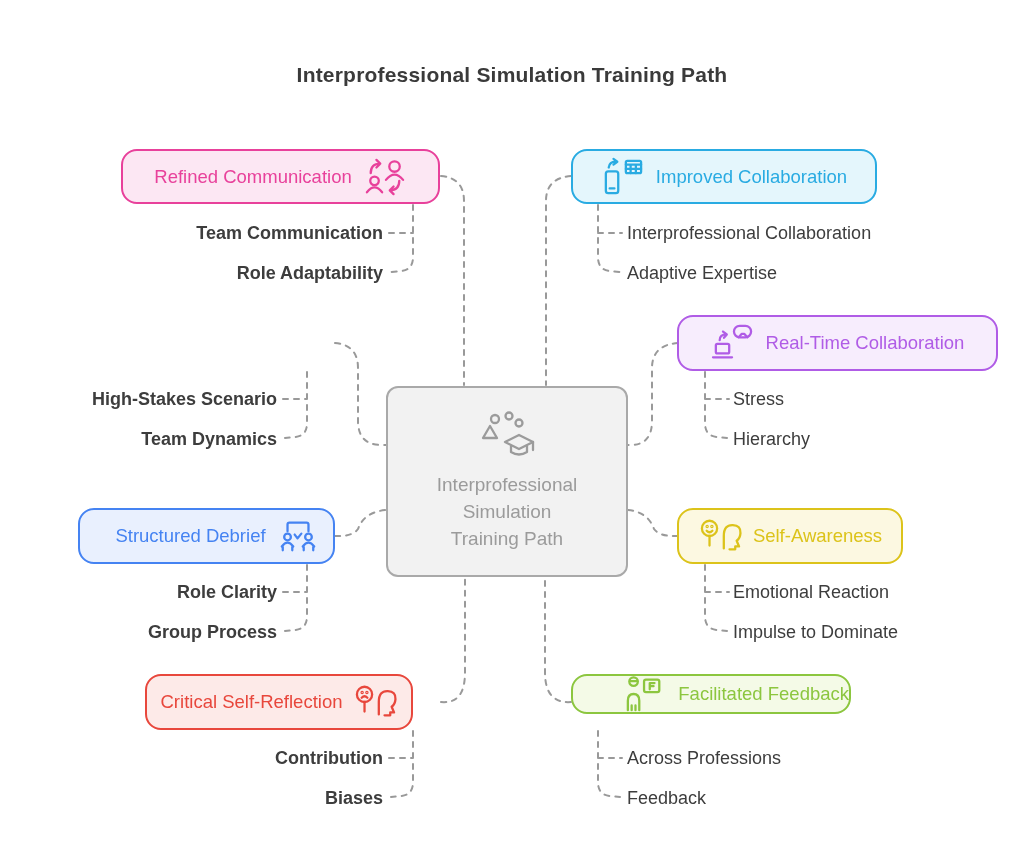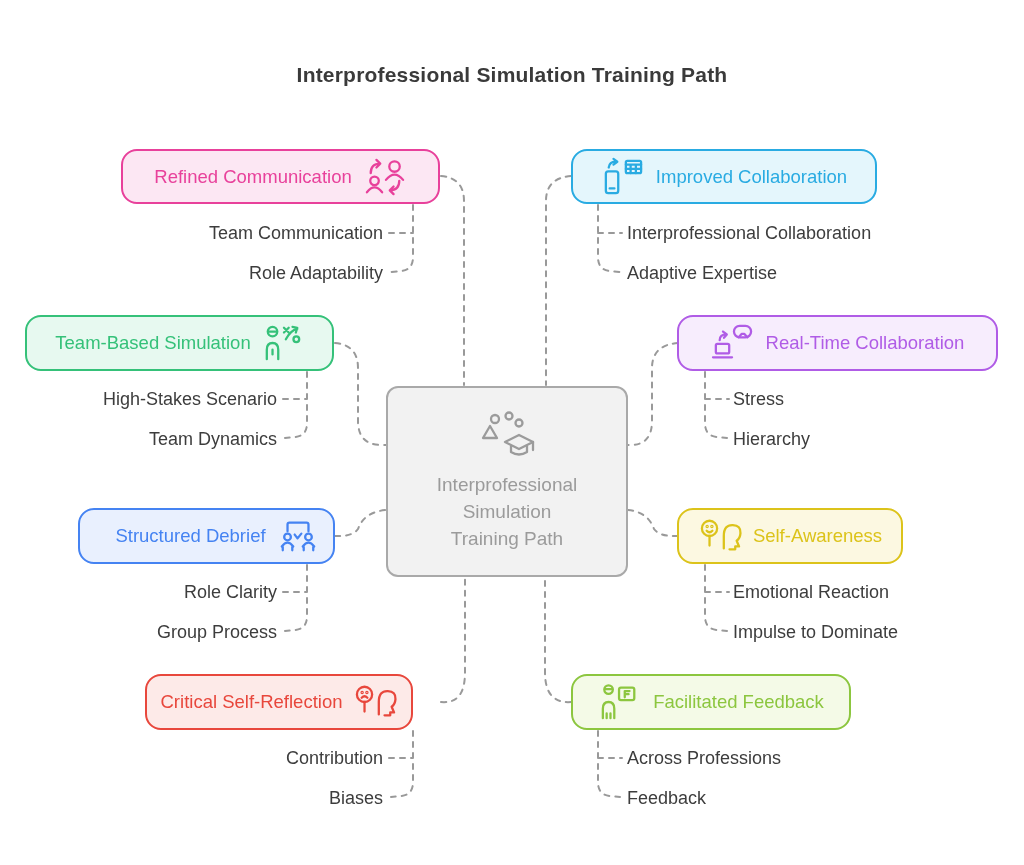--- a/index.html
+++ b/index.html
@@ -18,21 +18,21 @@
     border:2px solid;border-radius:16px;font-size:18.5px;white-space:nowrap;
     box-sizing:border-box;background:#fff;
   }
   .node .nicon{flex:0 0 auto;display:flex;align-items:center;}
   .node .nicon svg{display:block;stroke:currentColor;fill:none;stroke-width:2.4;
     stroke-linecap:round;stroke-linejoin:round;}
   .sub{
     position:absolute;font-size:18px;line-height:1;transform:translateY(-50%);
     white-space:nowrap;
   }
-  .sub.r{text-align:right;}
+  .sub.r{text-align:right;font-weight:bold;}
   .center-node{
     position:absolute;left:386px;top:386px;width:242px;height:191px;
     border:2px solid;border-radius:12px;box-sizing:border-box;
     display:flex;flex-direction:column;align-items:center;justify-content:center;
     font-size:19px;line-height:27px;text-align:center;
   }
   .center-node svg{display:block;stroke:currentColor;fill:none;stroke-width:2.3;
     stroke-linecap:round;stroke-linejoin:round;margin-bottom:8px;}
 </style>
 </head>
@@ -104,34 +104,20 @@
         <rect x="26" y="4" width="16" height="13" rx="1.5"></rect>
         <path d="M26 8 H42 M31 8 V17 M36.5 8 V17 M26 12.5 H42"></path>
         <path d="M8 11 q1 -7 9 -6 M13 2 l4 3 -4 3"></path>
       </svg>
     </span>
     <span>Improved Collaboration</span>
   </div>
   <div class="sub" style="left: 627px; top: 233px; color: rgb(61, 61, 61);">Interprofessional Collaboration</div>
   <div class="sub" style="left: 627px; top: 273px; color: rgb(61, 61, 61);">Adaptive Expertise</div>
 
-  <div class="node" style="left: 25px; top: 315px; width: 309px; height: 56px; border-color: rgb(53, 193, 121); background: rgb(231, 249, 240); color: rgb(53, 193, 121);">
-    <span>Team-Based Simulation</span>
-    <span class="nicon">
-      <svg width="42" height="40" viewBox="0 0 44 42">
-        <circle cx="11" cy="9" r="5"></circle>
-        <path d="M7.5 9 h7"></path>
-        <path d="M5 38 V28 q0 -7 6 -7 q6 0 6 7 v10"></path>
-        <path d="M11 28 v5"></path>
-        <path d="M23 5 l5 5 M28 5 l-5 5"></path>
-        <path d="M25 17 q5 -9 12 -11 M32 4 l5 1 -1.5 5"></path>
-        <circle cx="36" cy="17" r="3"></circle>
-      </svg>
-    </span>
-  </div>
   <div class="sub r" style="right: 747px; top: 399px; color: rgb(61, 61, 61);">High-Stakes Scenario</div>
   <div class="sub r" style="right: 747px; top: 439px; color: rgb(61, 61, 61);">Team Dynamics</div>
 
   <div class="node" style="left: 677px; top: 315px; width: 321px; height: 56px; border-color: rgb(176, 92, 230); background: rgb(247, 237, 253); color: rgb(176, 92, 230);">
     <span class="nicon">
       <svg width="44" height="40" viewBox="0 0 46 42">
         <rect x="24" y="3" width="18" height="12" rx="6"></rect>
         <path d="M29 15 l3 -3.5 h3 l3 3.5"></path>
         <rect x="5" y="22" width="14" height="10" rx="1.5"></rect>
         <path d="M2 36 h20"></path>
@@ -184,21 +170,21 @@
         <circle cx="14.5" cy="11" r="0.6"></circle>
         <path d="M9 16.5 q3 -3 6 0"></path>
         <path d="M12 21 V31"></path>
         <path d="M27 34 V21 q0 -12 9.5 -11.5 q8.5 .5 8 8.5 q-.4 5.5 -4 8 l2.5 6 h-4 v3 h-6"></path>
       </svg>
     </span>
   </div>
   <div class="sub r" style="right: 641px; top: 758px; color: rgb(61, 61, 61);">Contribution</div>
   <div class="sub r" style="right: 641px; top: 798px; color: rgb(61, 61, 61);">Biases</div>
 
-  <div class="node" style="left: 571px; top: 674px; width: 280px; height: 56px; border-color: rgb(140, 198, 63); background: rgb(244, 250, 231); color: rgb(140, 198, 63);">
+  <div class="node" style="left: 571px; top: 674px; width: 280px; height: 40px; border-color: rgb(140, 198, 63); background: rgb(244, 250, 231); color: rgb(140, 198, 63); justify-content: flex-end;">
     <span class="nicon">
       <svg width="44" height="40" viewBox="0 0 46 42">
         <circle cx="11" cy="8" r="4.5"></circle>
         <path d="M7.5 7.5 h7"></path>
         <path d="M5 38 V28 q0 -7 6 -7 q6 0 6 7 v10"></path>
         <path d="M9 33 v5 M13 33 v5"></path>
         <rect x="22" y="6" width="16" height="13" rx="2"></rect>
         <path d="M28 9.5 v6.5 M28 9.5 h5 M28 12.8 h4"></path>
       </svg>
     </span>

